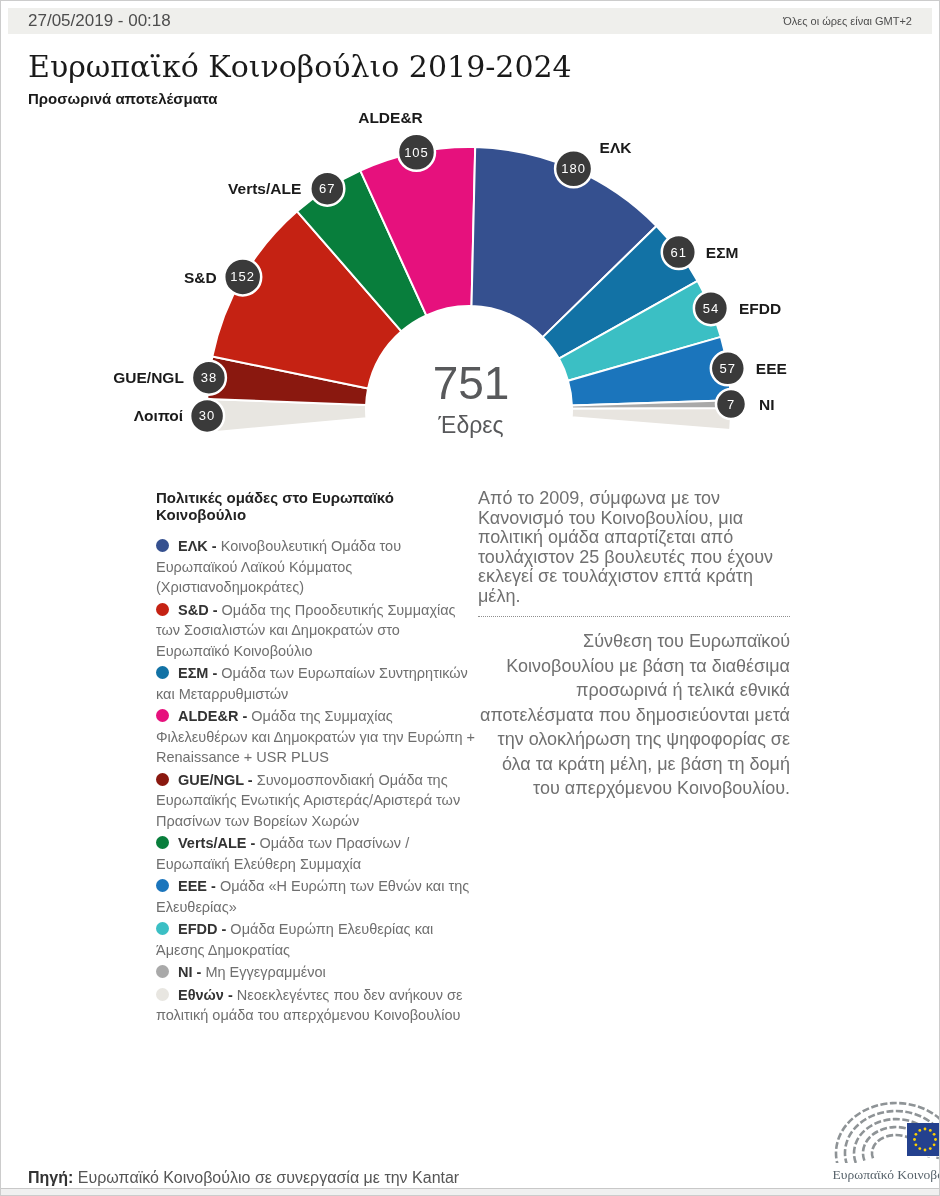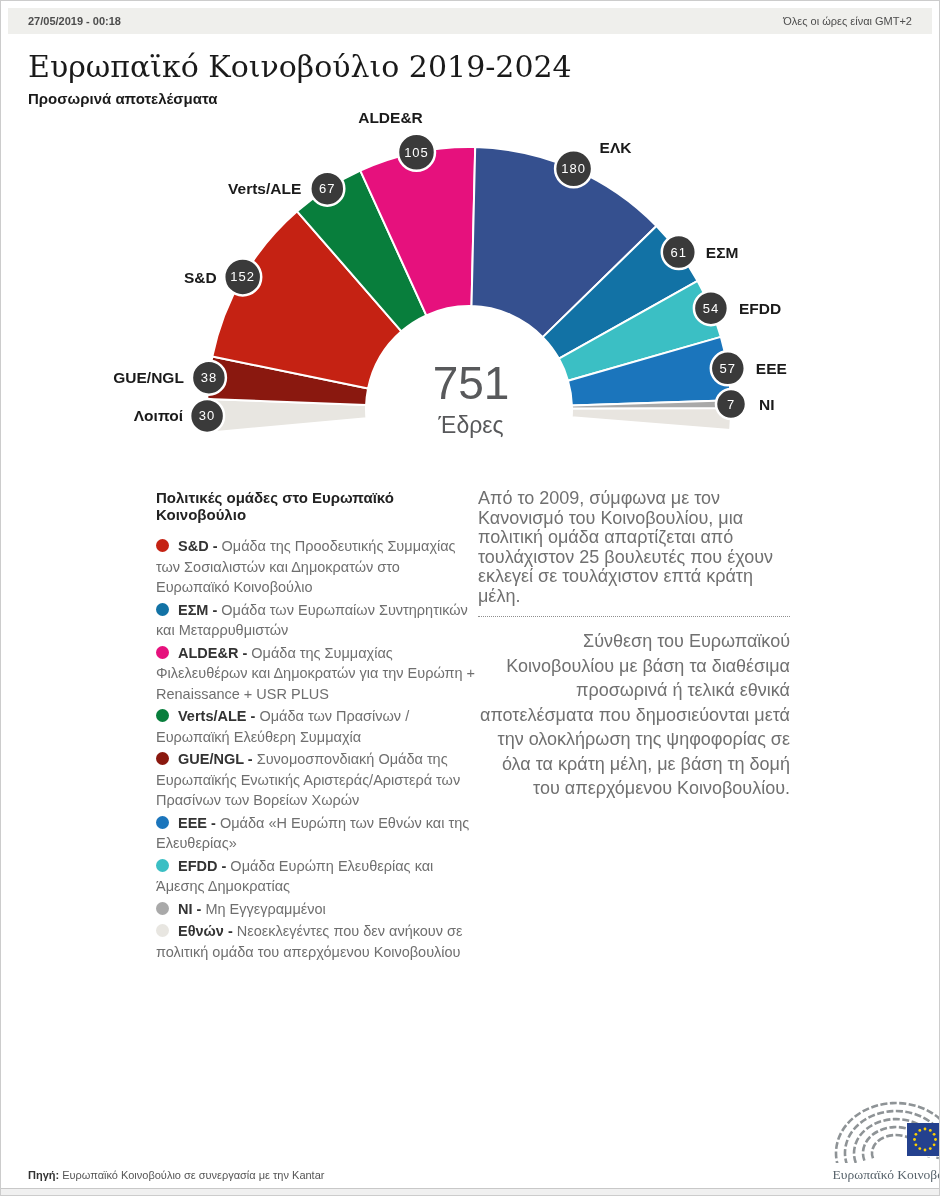--- a/index.html
+++ b/index.html
@@ -6,21 +6,21 @@
   .page{
     position:relative;width:940px;height:1196px;background:#fff;
     border:1px solid #cccccc;box-sizing:border-box;overflow:hidden;
     font-family:"Liberation Sans",sans-serif;
   }
   .topbar{
     position:absolute;left:7px;right:7px;top:7px;height:26px;background:#efefec;
     display:flex;align-items:center;justify-content:space-between;
     padding:0 20px;box-sizing:border-box;
   }
-  .topbar .dt{font-size:11px;font-weight:bold;color:#4d4d4d;}
+  .topbar .dt{font-size:17px;font-weight:normal;color:#4d4d4d;}
   .topbar .tz{font-size:11px;color:#4d4d4d;}
   .title{
     position:absolute;left:27px;top:48px;margin:0;
     font-family:"DejaVu Serif",serif;font-weight:normal;
     font-size:30px;color:#1a1a1a;letter-spacing:0px;text-align:right;
   }
   .subtitle{
     position:absolute;left:27px;top:89px;
     font-size:15px;font-weight:bold;color:#1a1a1a;
   }
@@ -32,21 +32,21 @@
   .legend{position:absolute;left:155px;top:488px;width:320px;}
   .legend-title{font-size:15px;font-weight:bold;color:#222222;margin-bottom:13px;}
   .legend-item{font-size:14.5px;line-height:20.5px;color:#6f6f6f;margin-bottom:2px;}
   .legend-item b{color:#333333;}
   .dot{display:inline-block;width:13px;height:13px;border-radius:50%;margin-right:9px;vertical-align:-1px;}
   .info{position:absolute;left:477px;top:488px;width:312px;}
   .info p{margin:0;font-size:18px;color:#707070;}
   .info .p1{line-height:19.5px;}
   .info .p2{line-height:24.5px;text-align:right;}
   .dotted-divider{border-top:1px dotted #8f8f8f;margin:10px 0 12px 0;height:0;}
-  .source{position:absolute;left:27px;top:1168px;font-size:11px;color:#555555;}
+  .source{position:absolute;left:27px;top:1168px;font-size:16px;color:#555555;}
   .source b{color:#333333;}
   .logo{position:absolute;left:829px;top:1092px;width:140px;text-align:center;}
   .logo-text{font-family:"Liberation Serif",serif;font-size:13.5px;color:#59646c;margin-top:0px;}
   .bottom-strip{position:absolute;left:0;right:0;bottom:0;height:6px;background:#f0f0f0;border-top:1px solid #c8c8c8;}
 </style>
 </head>
 <body>
 
 <div class="page">
 
@@ -120,25 +120,26 @@
         <text x="730.0" y="407.6" text-anchor="middle" class="badge-num">7</text>
       </g>
       <text x="758.0" y="409.1" text-anchor="start" class="hemi-label">NI</text>
       <text x="470" y="398" text-anchor="middle" class="total-num">751</text>
       <text x="470" y="432" text-anchor="middle" class="total-sub">Έδρες</text>
     </svg>
 
   <div class="legend">
     <div class="legend-title">Πολιτικές ομάδες στο Ευρωπαϊκό Κοινοβούλιο</div>
     <div id="legend-items">
+        <div class="legend-item"><span class="dot" style="background: rgb(53, 80, 143);"></span><b>ΕΛΚ - </b><span>Κοινοβουλευτική Ομάδα του Ευρωπαϊκού Λαϊκού Κόμματος (Χριστιανοδημοκράτες)</span></div>
         <div class="legend-item"><span class="dot" style="background: rgb(197, 34, 19);"></span><b>S&amp;D - </b><span>Ομάδα της Προοδευτικής Συμμαχίας των Σοσιαλιστών και Δημοκρατών στο Ευρωπαϊκό Κοινοβούλιο</span></div>
         <div class="legend-item"><span class="dot" style="background: rgb(18, 114, 165);"></span><b>ΕΣΜ - </b><span>Ομάδα των Ευρωπαίων Συντηρητικών και Μεταρρυθμιστών</span></div>
         <div class="legend-item"><span class="dot" style="background: rgb(230, 17, 125);"></span><b>ALDE&amp;R - </b><span>Ομάδα της Συμμαχίας Φιλελευθέρων και Δημοκρατών για την Ευρώπη + Renaissance + USR PLUS</span></div>
+        <div class="legend-item"><span class="dot" style="background: rgb(138, 24, 15);"></span><b>GUE/NGL - </b><span>Συνομοσπονδιακή Ομάδα της Ευρωπαϊκής Ενωτικής Αριστεράς/Αριστερά των Πρασίνων των Βορείων Χωρών</span></div>
         <div class="legend-item"><span class="dot" style="background: rgb(8, 126, 60);"></span><b>Verts/ALE - </b><span>Ομάδα των Πρασίνων / Ευρωπαϊκή Ελεύθερη Συμμαχία</span></div>
-        <div class="legend-item"><span class="dot" style="background: rgb(138, 24, 15);"></span><b>GUE/NGL - </b><span>Συνομοσπονδιακή Ομάδα της Ευρωπαϊκής Ενωτικής Αριστεράς/Αριστερά των Πρασίνων των Βορείων Χωρών</span></div>
         <div class="legend-item"><span class="dot" style="background: rgb(27, 117, 188);"></span><b>ΕΕΕ - </b><span>Ομάδα «Η Ευρώπη των Εθνών και της Ελευθερίας»</span></div>
         <div class="legend-item"><span class="dot" style="background: rgb(59, 191, 196);"></span><b>EFDD - </b><span>Ομάδα Ευρώπη Ελευθερίας και Άμεσης Δημοκρατίας</span></div>
         <div class="legend-item"><span class="dot" style="background: rgb(169, 169, 169);"></span><b>NI - </b><span>Μη Εγγεγραμμένοι</span></div>
         <div class="legend-item"><span class="dot" style="background: rgb(232, 230, 225);"></span><b>Εθνών - </b><span>Νεοεκλεγέντες που δεν ανήκουν σε πολιτική ομάδα του απερχόμενου Κοινοβουλίου</span></div>
       </div>
   </div>
 
   <div class="info">
     <p class="p1">Από το 2009, σύμφωνα με τον Κανονισμό του Κοινοβουλίου, μια πολιτική ομάδα απαρτίζεται από τουλάχιστον 25 βουλευτές που έχουν εκλεγεί σε τουλάχιστον επτά κράτη μέλη.</p>
     <div class="dotted-divider"></div>

